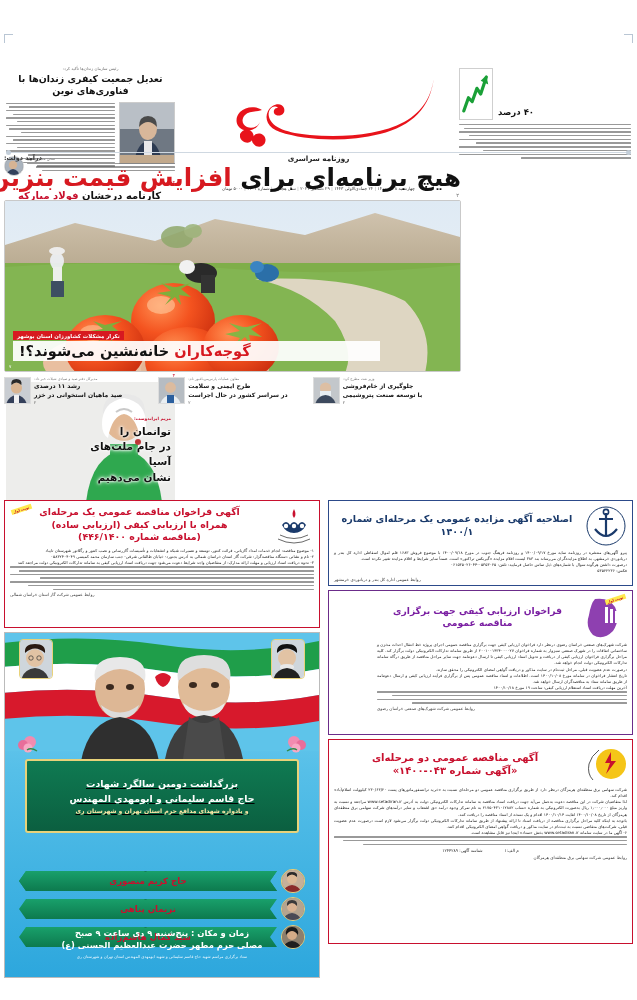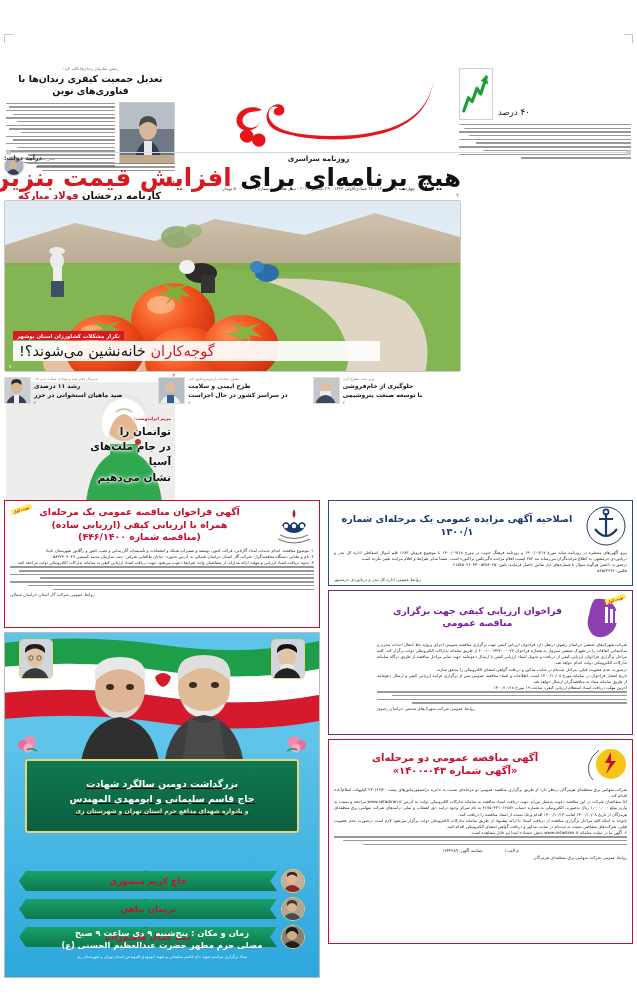--- a/index.html
+++ b/index.html
@@ -40,21 +40,21 @@
     font-size:7.2px; font-weight:bold; color:#222; white-space:nowrap; }
   .dateline { position:absolute; left:50%; transform:translateX(-50%); top:126px;
     font-size:4.3px; color:#333; white-space:nowrap; letter-spacing:.05px;}
   .dateline span{padding:0 1.5px;}
   .dateline i{ font-style:normal; color:#999; }
 
   
   .tr-news { position:absolute; left:auto; right:6px; top:38px; width:172px; }
   .stat-row { display:flex; align-items:flex-end; justify-content:flex-start; gap:5px; flex-direction:row-reverse;}
   .stat-chart { width:34px; height:52px; border:1px solid #cfcfcf; background:#fff; flex:none; position:relative;}
-  .stat-num { font-size:8.6px; font-weight:normal; color:#111; padding-bottom:3px;}
+  .stat-num { font-size:8.6px; font-weight:bold; color:#111; padding-bottom:3px;}
   .tr-text { margin-top:4px; }
 
   .hr-dot { position:absolute; left:8px; right:8px; top:152px; height:1px; background:#cfd8e1;}
   .hr-dot:before,.hr-dot:after{content:"";position:absolute;top:-2px;width:5px;height:5px;border-radius:50%;background:#c3ced9;}
   .hr-dot:before{left:-2px}.hr-dot:after{right:-2px}
 
   
   .leftcol { position:absolute; right:462px; left:4px; top:156px; width:171px; }
 
   .mini-brief { display:flex; gap:3px; align-items:flex-start; margin-bottom:4px;}
@@ -81,21 +81,21 @@
   .m-kick { font-size:6.4px; color:#333; text-align:left; font-weight:bold; margin-bottom:2px; }
   .m-head { font-size:24.5px; font-weight:bold; color:#111; text-align:center; line-height:1.12;
     letter-spacing:-.6px; white-space:nowrap; }
   .m-head .r { color:#d71920; }
   .m-pg { font-size:5px; color:#555; text-align:right; margin:1px 2px 2px 0;}
 
   .m-photo { position:relative; width:100%; height:172px; overflow:hidden; border:1px solid #c9c9c9; border-radius:2px;}
   .m-cap { position:absolute; left:8px; right:80px; bottom:10px; }
   .m-cap-kick { background:#d71920; color:#fff; font-size:5.4px; font-weight:bold;
      padding:1.5px 4px; display:inline-block; margin-bottom:1px; float:left;}
-  .m-cap-head { clear:both; background:rgba(255,255,255,.93); font-size:14.5px; font-weight:normal;
+  .m-cap-head { clear:both; background:rgba(255,255,255,.93); font-size:14.5px; font-weight:bold;
      color:#111; padding:2px 6px; display:block; text-align:left; white-space:nowrap;}
   .m-cap-head .r{ color:#d71920; }
   .m-photo-pg { position:absolute; left:4px; bottom:2px; font-size:4.4px; color:#fff;}
 
   .briefs { display:flex; gap:6px; margin-top:5px; }
   .brief { flex:1; display:flex; gap:3px; align-items:flex-start;}
   .brief-av { width:27px; height:27px; flex:none; overflow:hidden; border:1px solid #ddd; background:#7d8590;}
   .brief-t { flex:1; }
   .brief-kick { font-size:3.6px; color:#7d7d7d; text-align:left; margin-bottom:1px;}
   .brief-head { font-size:6.1px; font-weight:bold; color:#111; line-height:1.4; text-align:left;}

